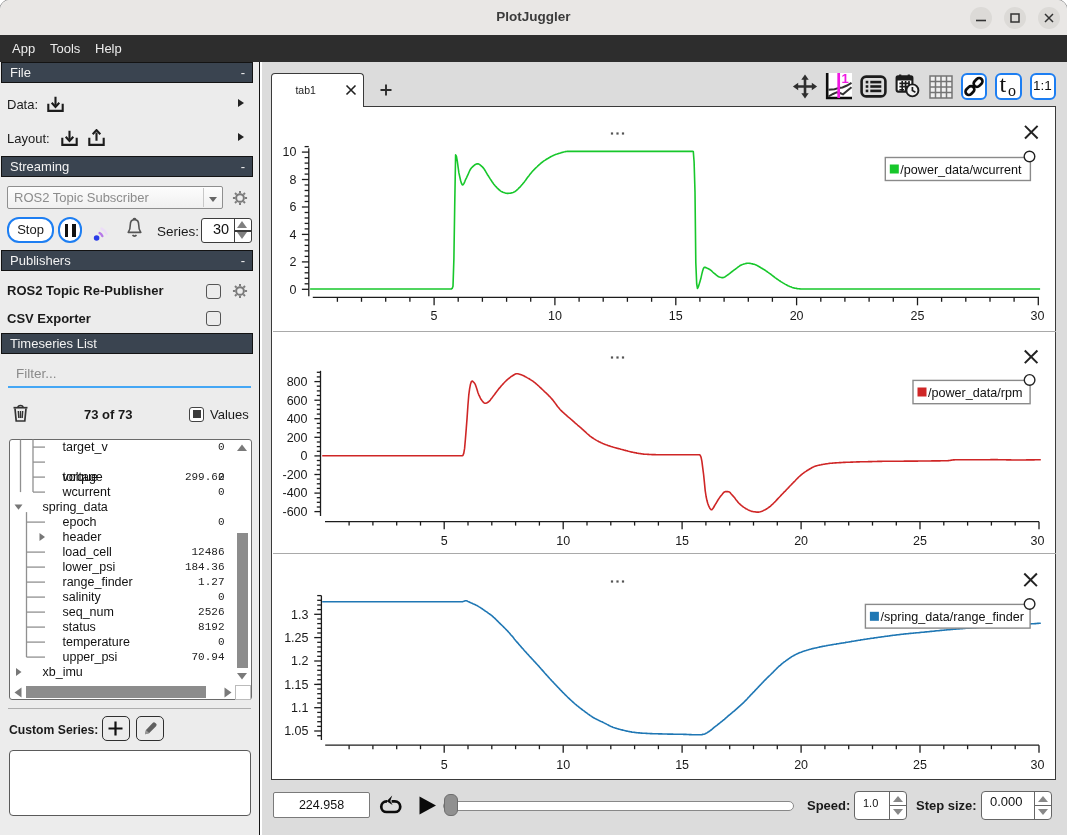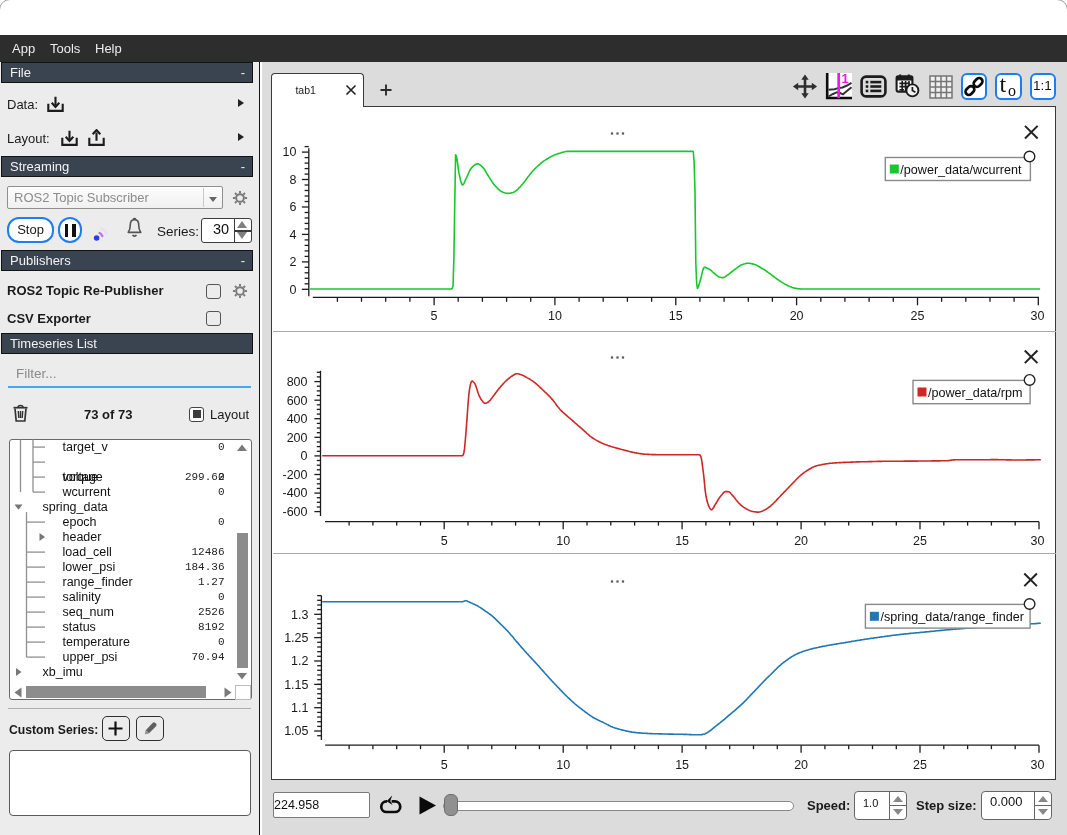--- a/index.html
+++ b/index.html
@@ -39,28 +39,46 @@
 #vsb{position:absolute;left:236.5px;width:11px;background:#8c8c8c}
 #hsb{position:absolute;top:685.5px;height:12px;background:#8c8c8c}
 #csep{position:absolute;left:8px;top:708px;width:243px;height:1px;background:#adadad}
 .toolbtn{position:absolute;border:1.6px solid #2f2f2f;border-radius:5px;background:#ececec}
 #custombox{position:absolute;left:9.3px;top:750px;width:242px;height:65.5px;background:#fff;border:1.4px solid #5a5a5a;border-radius:4px}
 #main{position:absolute;left:261.5px;top:62px;width:805.5px;height:773px;background:#dcdcdc}
 #tab1{position:absolute;left:271.4px;top:73px;width:92.6px;height:34px;background:#fff;border:1.5px solid #3a3a3a;border-bottom:none;border-radius:4px 4px 0 0}
 #tab1 .tt{position:absolute;left:23px;top:10px;font-size:10.5px;color:#222}
 #frame{position:absolute;left:271px;top:106px;width:785px;height:674px;background:#fff;border:1.5px solid #3a3a3a}
 .split{position:absolute;left:272.5px;width:783px;height:1.5px;background:#a9a9a9}
-#timebox{position:absolute;left:273px;top:792px;width:97px;height:26px;background:#fff;border:1.4px solid #7a7a7a;border-radius:2px;line-height:24px;font-size:12.5px;color:#111}
+#timebox{position:absolute;left:273px;top:792px;width:97px;height:26px;background:#fff;border:1.4px solid #7a7a7a;border-radius:2px;text-align:center;line-height:24px;font-size:12.5px;color:#111}
 #slider{position:absolute;left:443px;top:800.5px;width:351px;height:10px;background:#fff;border:1.4px solid #888;border-radius:5px}
 #shandle{position:absolute;left:444px;top:794px;width:14px;height:22px;background:#909090;border:1px solid #6e6e6e;border-radius:6px}
 svg{display:block}
 text{font-family:"Liberation Sans",sans-serif}
 </style></head>
 <body>
 <div id="win">
+  <div id="titlebar">
+    <div class="title">PlotJuggler</div>
+    <div class="wbtn" style="left:970px">
+        <svg width="12" height="12" viewBox="0 0 12 12">
+          <line x1="1" y1="8.5" x2="11" y2="8.5" stroke="#333" stroke-width="1.6"></line>
+        </svg>
+      </div>
+    <div class="wbtn" style="left:1003.6px">
+        <svg width="12" height="12" viewBox="0 0 12 12">
+          <rect x="2" y="2" width="8" height="8" fill="none" stroke="#333" stroke-width="1.5"></rect>
+        </svg>
+      </div>
+    <div class="wbtn" style="left:1037.6px">
+        <svg width="12" height="12" viewBox="0 0 12 12">
+          <path d="M2 2 L10 10 M10 2 L2 10" stroke="#333" stroke-width="1.5"></path>
+        </svg>
+      </div>
+  </div>
   <div id="menubar">
       <span style="left:12px">App</span>
       <span style="left:50px">Tools</span>
       <span style="left:95px">Help</span>
     </div>
   <div id="sidebar"></div>
   <div id="main"></div>
 
 <div class="shdr" style="top:61.5px">File<span class="min">-</span></div>
 <div class="shdr" style="top:156px">Streaming<span class="min">-</span></div>
@@ -156,21 +174,21 @@
 <div id="filterline"></div>
 <svg class="abs" style="left:12px;top:403px" width="17" height="20" viewBox="0 0 17 20">
       <path d="M3 5.5 L4.2 18 H12.8 L14 5.5" fill="none" stroke="#333" stroke-width="1.7"></path>
       <path d="M1.5 4.7 H15.5" stroke="#333" stroke-width="1.7"></path>
       <path d="M6 4.5 C6 1.8 11 1.8 11 4.5" fill="none" stroke="#333" stroke-width="1.6"></path>
       <path d="M6.3 8 L6.8 15 M8.5 8 V15 M10.7 8 L10.2 15" stroke="#333" stroke-width="1.4"></path>
     </svg>
 <div class="blbl" style="left:84px;top:407px">73 of 73</div>
 <div class="cbox" style="left:189px;top:406.5px;background:#fff;border-color:#444"></div>
 <div class="abs" style="left:192.5px;top:410px;width:8px;height:8px;background:#3c3c3c"></div>
-<div class="lbl" style="left:210px;top:407px">Layout</div>
+<div class="lbl" style="left:210px;top:407px">Values</div>
 <div id="treebox"></div>
 <div class="trow" style="top:439.6px">
       <span class="tname" style="left:54px">target_v</span>
       <span class="tval">0</span>
     </div>
 <div class="trow" style="top:469px">
       <span class="tname" style="left:54px">torque</span>
       <span class="tval">0</span>
     </div>
 <div class="trow" style="top:469.6px">

